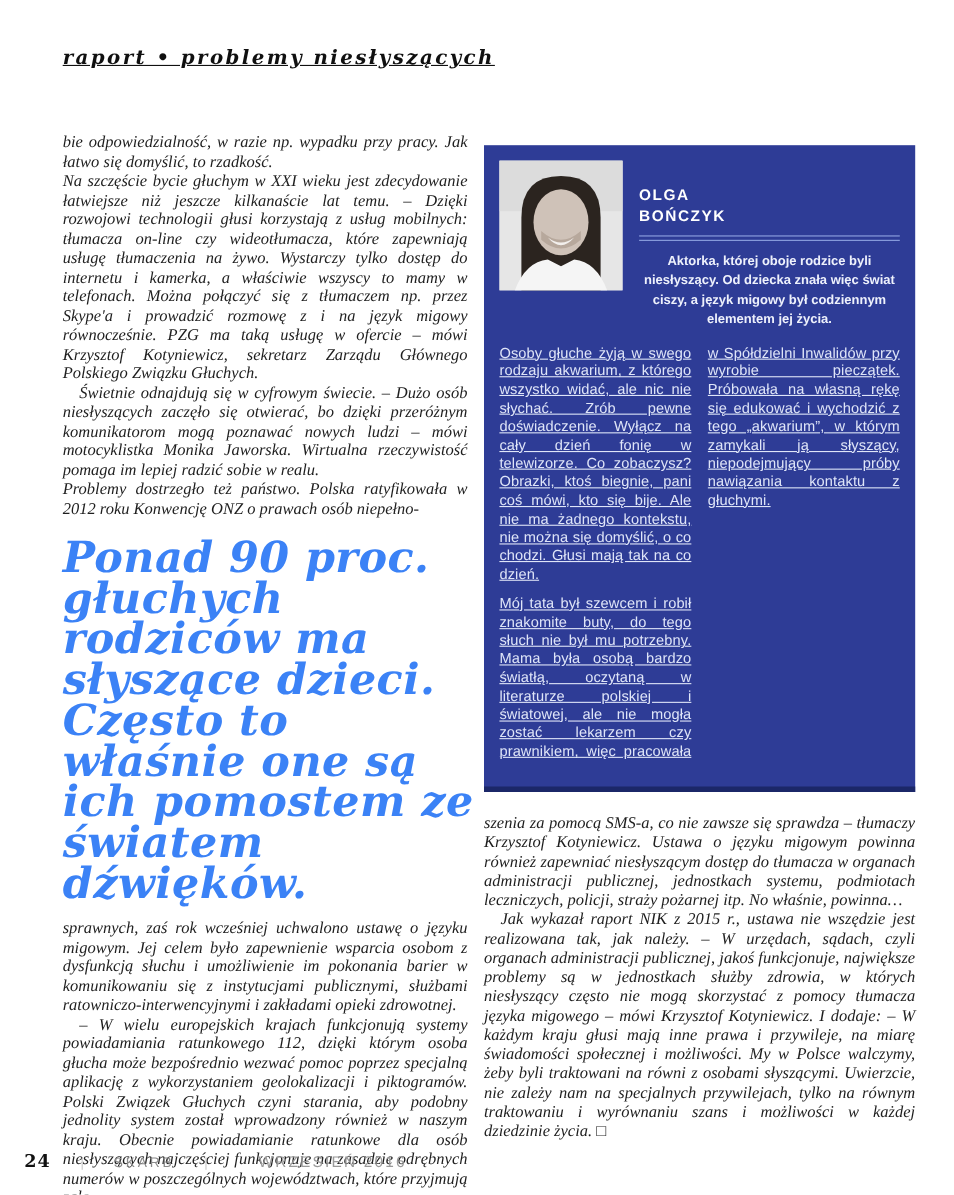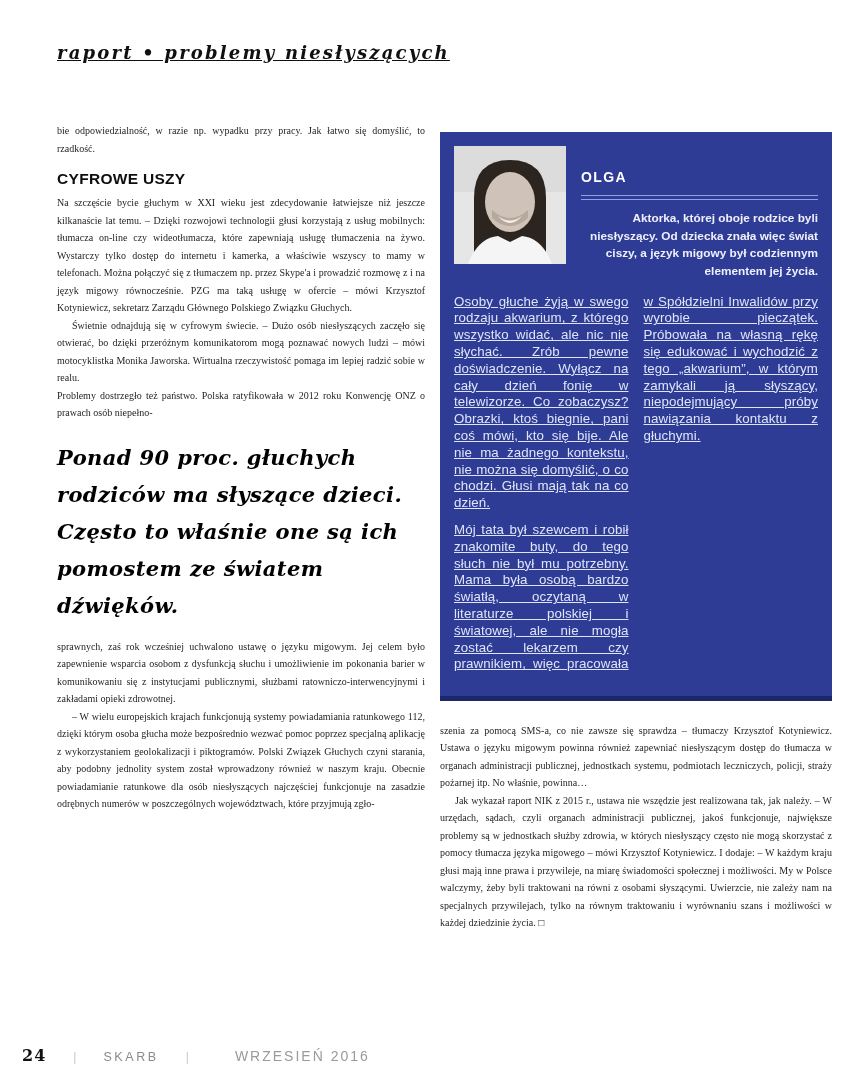--- a/index.html
+++ b/index.html
@@ -14,32 +14,32 @@
     font-family:"DejaVu Serif", serif;
     font-weight:700;font-style:italic;
     font-size:18px;letter-spacing:2.2px;color:#101010;
     white-space:nowrap;
     text-decoration:underline;
   }
   
   .col-left{position:absolute;left:57px;top:122px;width:368px;}
   .col-right{position:absolute;left:440px;top:132px;width:392px;}
   .p{
-    font-size:10px;line-height:17.5px;text-align:justify;
-    color:#1e1e1e;margin:0;hyphens:auto;-webkit-hyphens:auto;
+    font-size:15px;line-height:17.5px;text-align:justify;
+    color:#1e1e1e;margin:0;hyphens:auto;font-style:italic;-webkit-hyphens:auto;
   }
   .indent{text-indent:15px;}
   .sec-h{
     font-family:"Liberation Sans", sans-serif;font-weight:700;
     font-size:15.5px;letter-spacing:0.3px;color:#0e0e0e;
     margin:13px 0 6px 0;
   }
   .pull-quote{
     font-family:"DejaVu Serif", serif;font-weight:700;font-style:italic;
-    font-size:21px;line-height:37px;letter-spacing:0.4px;color:#000000;
+    font-size:39px;line-height:37px;letter-spacing:0.4px;color:#3b82f6;
     width:382px;margin:17px 0 14px 0;text-align:left;
   }
   
   .profile{
     box-sizing:border-box;width:392px;
     background:#2e3c96;border-bottom:5px solid #1b2768;
     padding:14px 14px 14px 14px;
   }
   .profile-header{display:flex;align-items:flex-start;}
   .photo{
@@ -50,21 +50,21 @@
   .p-name{
     font-family:"Liberation Sans", sans-serif;font-weight:700;
     color:#ffffff;font-size:14px;letter-spacing:1.4px;line-height:1.35;
   }
   .divider{
     margin:8px 0 10px 0;height:3px;
     border-top:1px solid #8fa3e2;border-bottom:1px solid #8fa3e2;
   }
   .p-caption{
     font-family:"Liberation Sans", sans-serif;font-weight:700;
-    font-size:11.8px;line-height:1.5;color:#eef1fc;text-align:right;
+    font-size:11.8px;line-height:1.5;color:#eef1fc;text-align:center;
   }
   .p-quote{
     margin-top:13px;height:388px;
     column-count:2;column-gap:15px;column-fill:auto;
     font-family:"Liberation Sans", sans-serif;
     font-size:13.3px;line-height:16.8px;letter-spacing:0.1px;
     color:#dfe5f8;text-align:justify;hyphens:auto;text-decoration:underline;-webkit-hyphens:auto;
   }
   .p-quote p{margin:0 0 10px 0;}
   .below-box{margin-top:21px;}
@@ -83,21 +83,20 @@
   .f-mag{font-size:12.5px;letter-spacing:2.6px;color:#8a8a8a;}
   .f-issue{font-size:14px;letter-spacing:2px;color:#9a9a9a;margin-left:19px;}
 </style>
 </head>
 <body>
 
 <div class="kicker">raport • problemy niesłyszących</div>
 
 <div class="col-left">
   <p class="p">bie odpowiedzialność, w razie np. wypadku przy pracy. Jak łatwo się domyślić, to rzadkość.</p>
-  <div class="sec-h">CYFROWE USZY</div>
   <p class="p">Na szczęście bycie głuchym w XXI wieku jest zdecydowanie łatwiejsze niż jeszcze kilkanaście lat temu. – Dzięki rozwojowi technologii głusi korzystają z usług mobilnych: tłumacza on-line czy wideotłumacza, które zapewniają usługę tłumaczenia na żywo. Wystarczy tylko dostęp do internetu i kamerka, a właściwie wszyscy to mamy w telefonach. Można połączyć się z tłumaczem np. przez Skype'a i prowadzić rozmowę z i na język migowy równocześnie. PZG ma taką usługę w ofercie – mówi Krzysztof Kotyniewicz, sekretarz Zarządu Głównego Polskiego Związku Głuchych.</p>
   <p class="p indent">Świetnie odnajdują się w cyfrowym świecie. – Dużo osób niesłyszących zaczęło się otwierać, bo dzięki przeróżnym komunikatorom mogą poznawać nowych ludzi – mówi motocyklistka Monika Jaworska. Wirtualna rzeczywistość pomaga im lepiej radzić sobie w realu.</p>
   <p class="p">Problemy dostrzegło też państwo. Polska ratyfikowała w 2012 roku Konwencję ONZ o prawach osób niepełno-</p>
   <div class="pull-quote">Ponad 90 proc. głuchych rodziców ma słyszące dzieci. Często to właśnie one są ich pomostem ze światem dźwięków.</div>
   <p class="p">sprawnych, zaś rok wcześniej uchwalono ustawę o języku migowym. Jej celem było zapewnienie wsparcia osobom z dysfunkcją słuchu i umożliwienie im pokonania barier w komunikowaniu się z instytucjami publicznymi, służbami ratowniczo-interwencyjnymi i zakładami opieki zdrowotnej.</p>
   <p class="p indent">– W wielu europejskich krajach funkcjonują systemy powiadamiania ratunkowego 112, dzięki którym osoba głucha może bezpośrednio wezwać pomoc poprzez specjalną aplikację z wykorzystaniem geolokalizacji i piktogramów. Polski Związek Głuchych czyni starania, aby podobny jednolity system został wprowadzony również w naszym kraju. Obecnie powiadamianie ratunkowe dla osób niesłyszących najczęściej funkcjonuje na zasadzie odrębnych numerów w poszczególnych województwach, które przyjmują zgło-</p>
 </div>
 
 <div class="col-right">
 
@@ -108,20 +107,21 @@
         <rect width="112" height="46" fill="#dcdcdc"></rect>
         <path d="M20 118 L20 52 Q20 14 56 14 Q92 14 92 52 L92 118 Z" fill="#2b241f"></path>
         <ellipse cx="56" cy="56" rx="25" ry="30" fill="#cfc2b8"></ellipse>
         <path d="M38 64 Q56 80 74 64 L74 72 Q56 88 38 72 Z" fill="#b7a89c"></path>
         <path d="M44 70 Q56 79 68 70 Q56 84 44 70 Z" fill="#f2efec"></path>
         <path d="M14 118 Q24 92 44 90 L56 96 L68 90 Q88 92 98 118 Z" fill="#f5f5f5"></path>
       </svg>
       <div class="ph-right">
         <div class="p-name">
           <div>OLGA</div>
+          <div>BOŃCZYK</div>
         </div>
         <div class="divider"></div>
         <div class="p-caption">Aktorka, której oboje rodzice byli niesłyszący. Od dziecka znała więc świat ciszy, a język migowy był codziennym elementem jej życia.</div>
       </div>
     </div>
     <div class="p-quote">
       <p>Osoby głuche żyją w swego rodzaju akwarium, z którego wszystko widać, ale nic nie słychać. Zrób pewne doświadczenie. Wyłącz na cały dzień fonię w telewizorze. Co zobaczysz? Obrazki, ktoś biegnie, pani coś mówi, kto się bije. Ale nie ma żadnego kontekstu, nie można się domyślić, o co chodzi. Głusi mają tak na co dzień.</p>
       <p>Mój tata był szewcem i robił znakomite buty, do tego słuch nie był mu potrzebny. Mama była osobą bardzo światłą, oczytaną w literaturze polskiej i światowej, ale nie mogła zostać lekarzem czy prawnikiem, więc pracowała w Spółdzielni Inwalidów przy wyrobie pieczątek. Próbowała na własną rękę się edukować i wychodzić z tego „akwarium”, w którym zamykali ją słyszący, niepodejmujący próby nawiązania kontaktu z głuchymi.</p>
     </div>
   </div>

